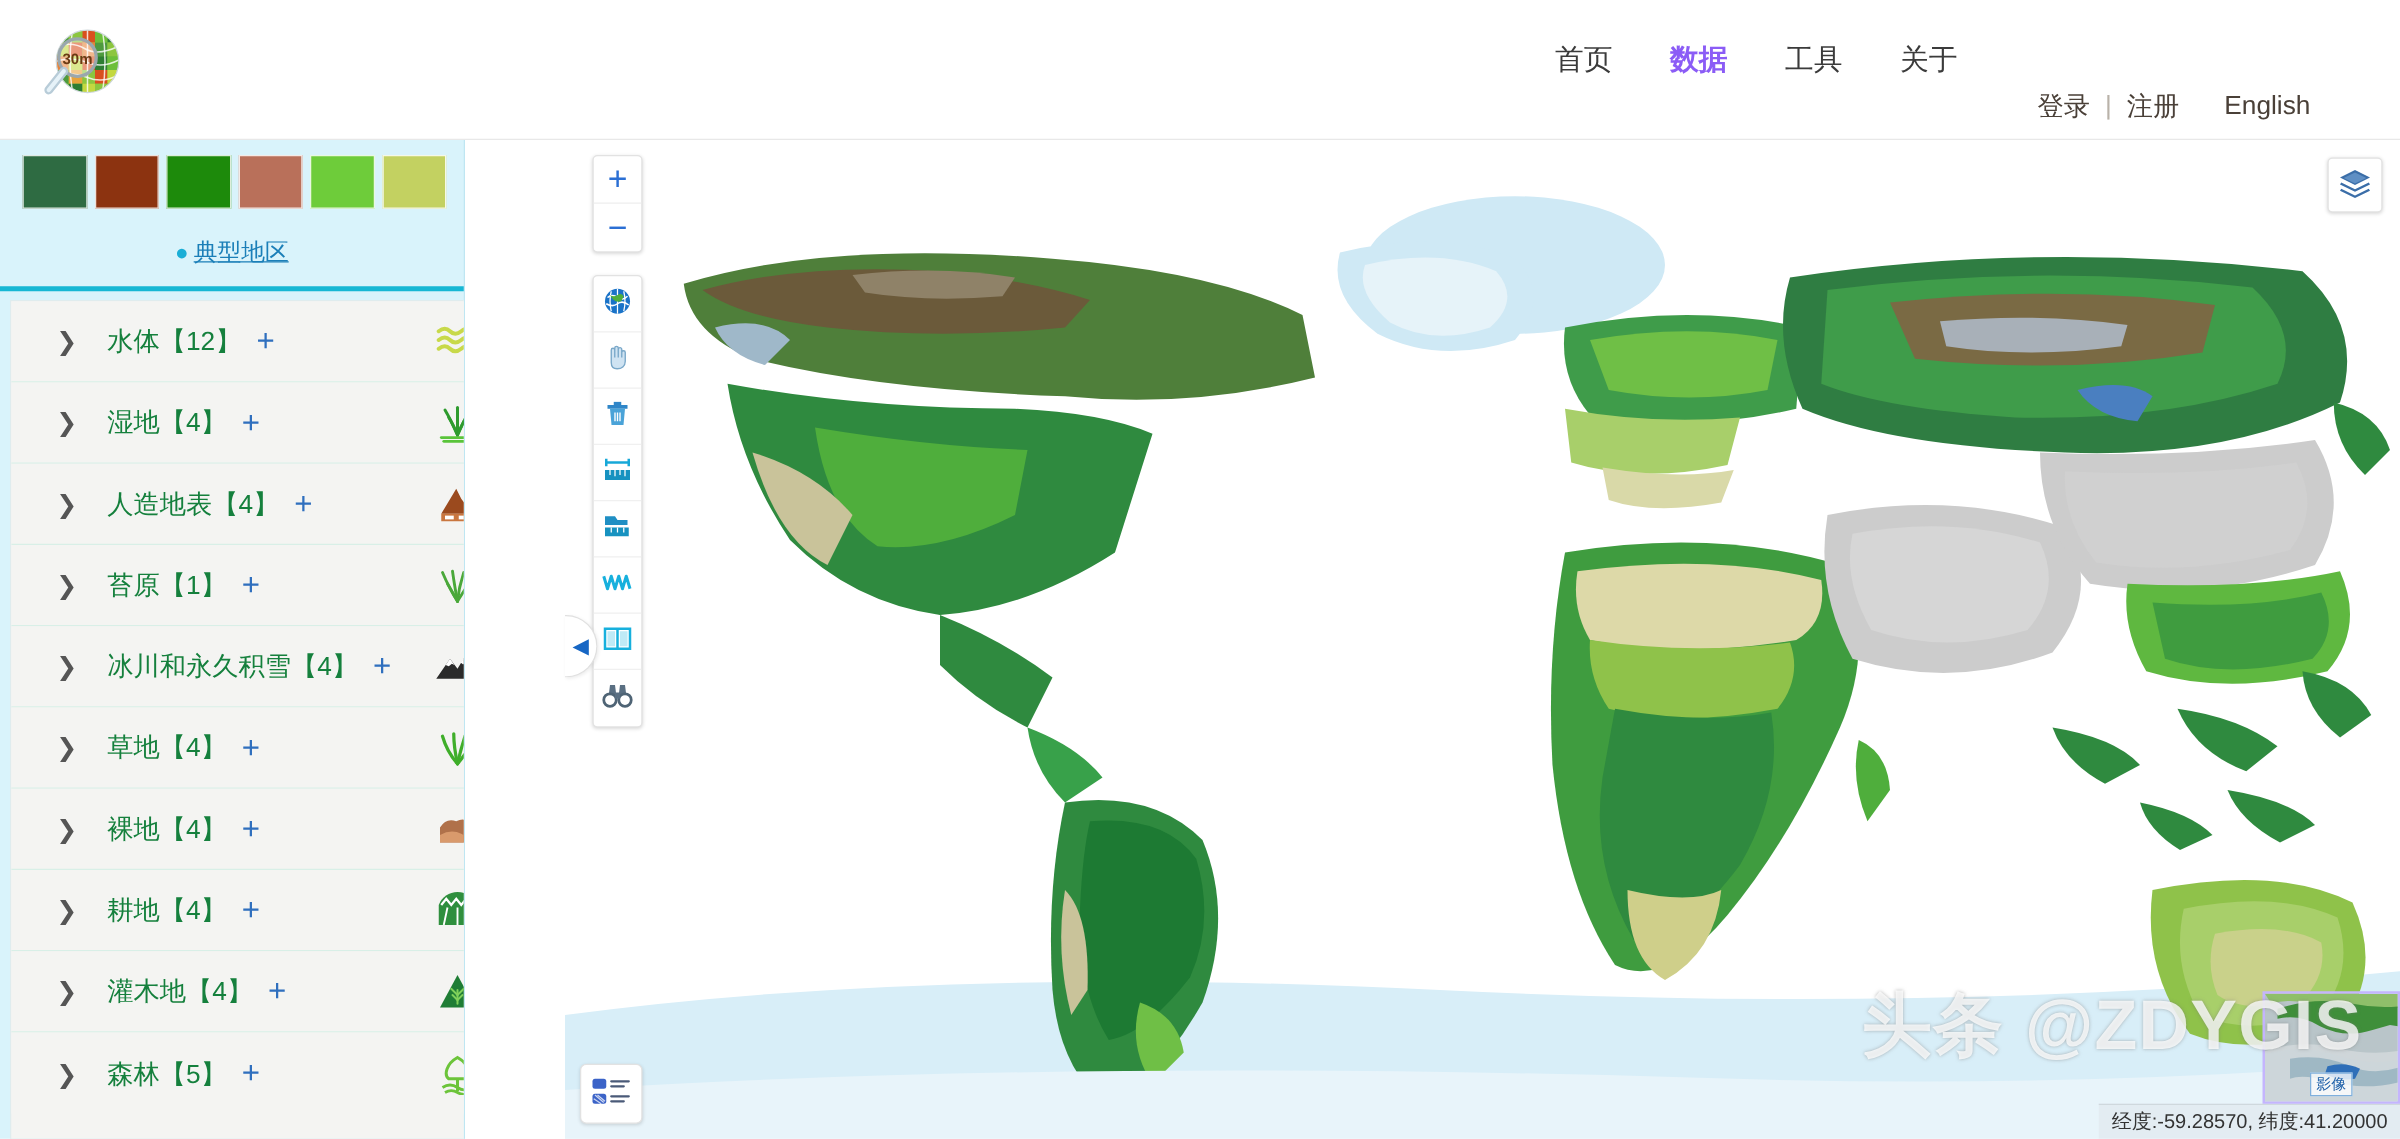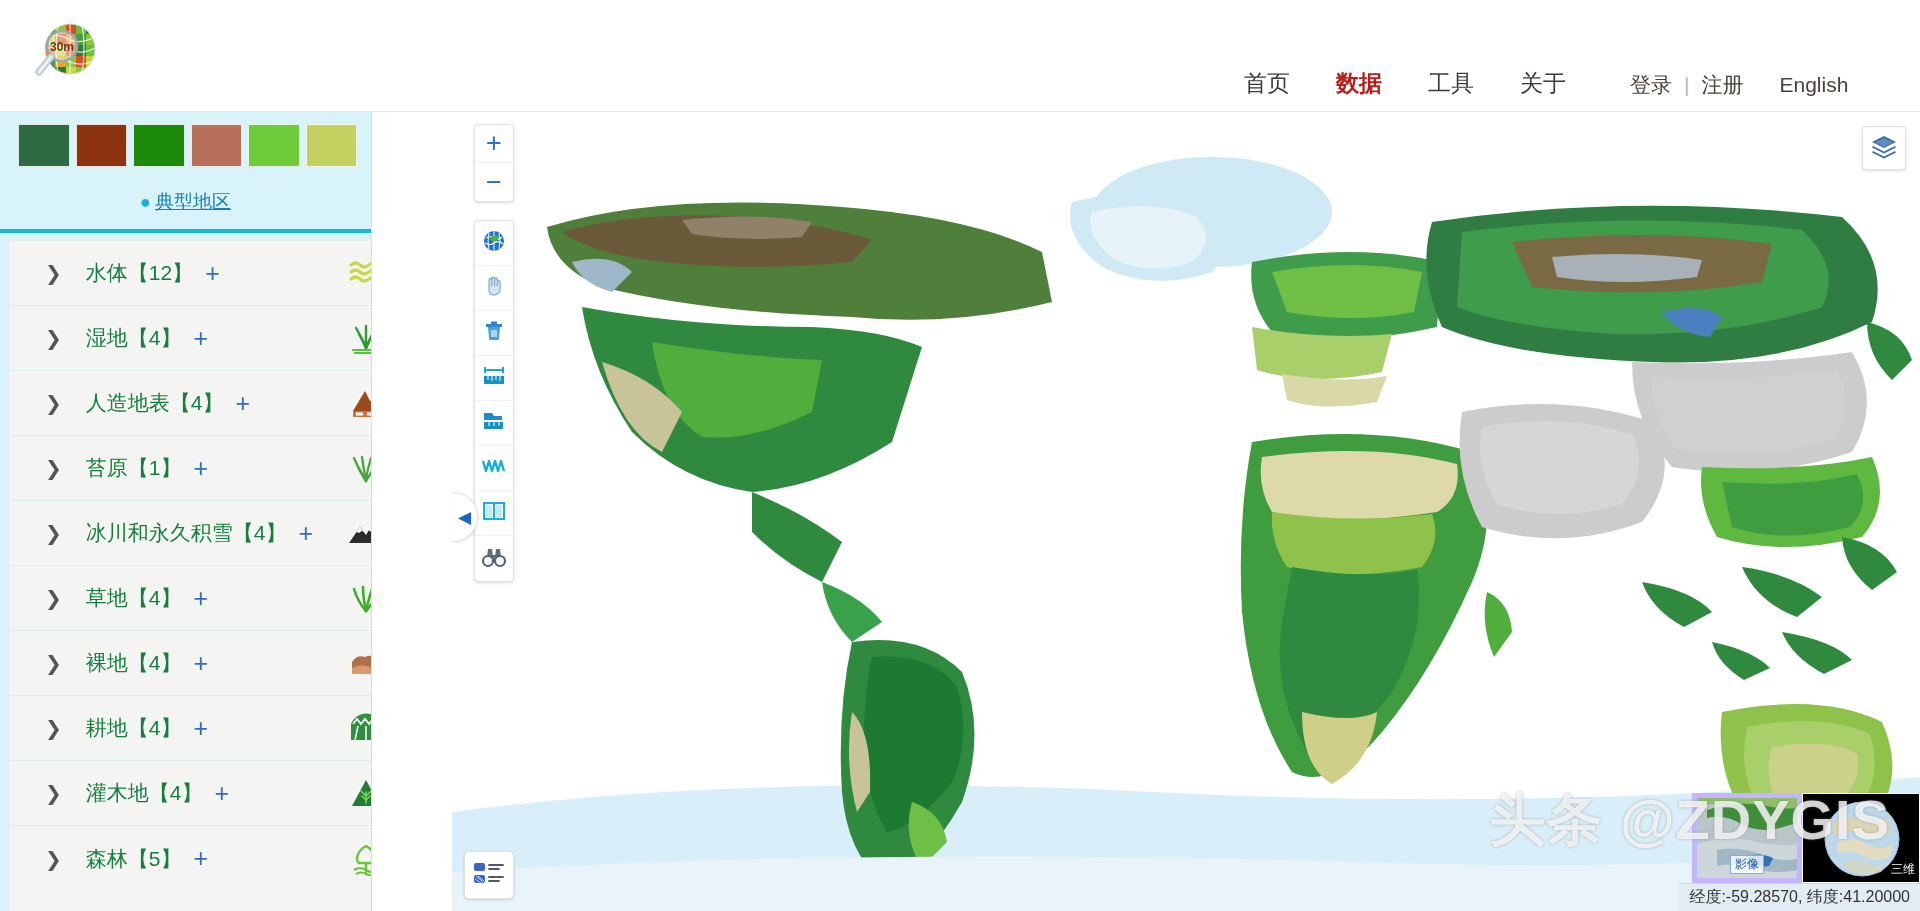--- a/index.html
+++ b/index.html
@@ -26,27 +26,27 @@
     margin-left: 14px;
     font-size: 41px;
     font-weight: bold;
     letter-spacing: -0.5px;
     color: #29b6d8;
     font-family: "Liberation Sans", sans-serif;
     white-space: nowrap;
   }
   #main-nav {
     position: absolute; left: 1240px; top: 30px;
-    display: flex; align-items: center; gap: 38px; margin-top: 36px;
+    display: flex; align-items: center; gap: 38px;
   }
   .nav-item {
     font-size: 23px; color: #3b3b3b; cursor: pointer;
     padding: 2px 4px; white-space: nowrap;
   }
-  .nav-item.active { color: #b91c1c; font-weight: bold; }
+  .nav-item.active { color: #8b5cf6; font-weight: bold; }
   #auth-nav {
     position: absolute; left: 1630px; top: 32px;
     display: flex; align-items: center; gap: 12px;
     font-size: 21px; color: #4a4038; margin-top: 39px;
   }
   #auth-nav .auth-link { cursor: pointer; white-space: nowrap; }
   #auth-nav .sep { color: #b9b2a9; }
   #auth-nav .lang { margin-left: 24px; cursor: pointer; }
 
   
@@ -207,21 +207,21 @@
   }
 
   
   #overview-wrap {
     position: absolute; right: 0; bottom: 0;
     z-index: 15; display: flex; flex-direction: column; align-items: flex-end;
   }
   #thumbs { display: flex; }
   #map-thumb {
     width: 110px; height: 90px; position: relative;
-    border: 5px solid #c4b5fd; overflow: hidden;
+    border: 2px solid #c4b5fd; overflow: hidden;
   }
   #globe-thumb {
     width: 118px; height: 90px; background: #000;
     position: relative; border: 1px solid #ffffff; overflow: hidden;
   }
   .thumb-tag {
     position: absolute; bottom: 4px; right: 4px;
     font-size: 12px; color: #ffffff;
     text-shadow: 0 0 2px #000;
   }
@@ -728,27 +728,16 @@
           <rect width="130" height="90" fill="#cfd6d9"></rect>
           <path d="M0 0 H130 V40 Q95 52 60 44 Q28 36 0 46 Z" fill="#b9c5c9"></path>
           <path d="M5 8 q20 -6 40 4 q25 10 50 2 q18 -6 30 0 L130 0 L0 0 Z" fill="#8fbf6a"></path>
           <path d="M10 20 q18 -4 34 6 q20 10 42 3 l14 -4 L130 30 L130 6 Q100 14 70 8 Q40 2 10 12 Z" fill="#3f8f3a"></path>
           <path d="M0 48 q30 -8 60 2 q30 10 70 -2 L130 90 L0 90 Z" fill="#cdd6da"></path>
           <path d="M20 52 q26 -4 48 6 q20 8 42 0 L110 70 q-30 8 -58 0 q-22 -6 -32 -2 Z" fill="#9fb8c4"></path>
           <path d="M50 58 q14 -4 26 2 l-4 8 q-14 2 -24 -4 Z" fill="#2f6fb8"></path>
         </svg>
         <div id="thumb-badge">影像</div>
       </div>
-      <div id="globe-thumb">
-        <svg width="118" height="90" viewBox="0 0 118 90">
-          <rect width="118" height="90" fill="#000000"></rect>
-          <circle cx="59" cy="45" r="37" fill="#bcd8ea"></circle>
-          <path d="M30 28 q14 -8 28 -2 q14 6 26 -2 l4 14 q-16 8 -30 2 q-16 -6 -28 2 Z" fill="#ddd6b4"></path>
-          <path d="M34 48 q16 -6 30 2 q14 8 26 0 l-2 12 q-14 8 -28 0 q-14 -8 -26 -2 Z" fill="#e3dcc0"></path>
-          <path d="M40 68 q14 -4 26 2 q10 4 18 0 l-6 8 q-18 6 -34 -2 Z" fill="#cfd9c4"></path>
-          <circle cx="59" cy="45" r="37" fill="none" stroke="#9fc4dc" stroke-width="1"></circle>
-        </svg>
-        <div class="thumb-tag">三维</div>
-      </div>
     </div>
     <div id="coord-bar">经度:-59.28570, 纬度:41.20000</div>
   </div>
 </div>
 
 </body></html>

